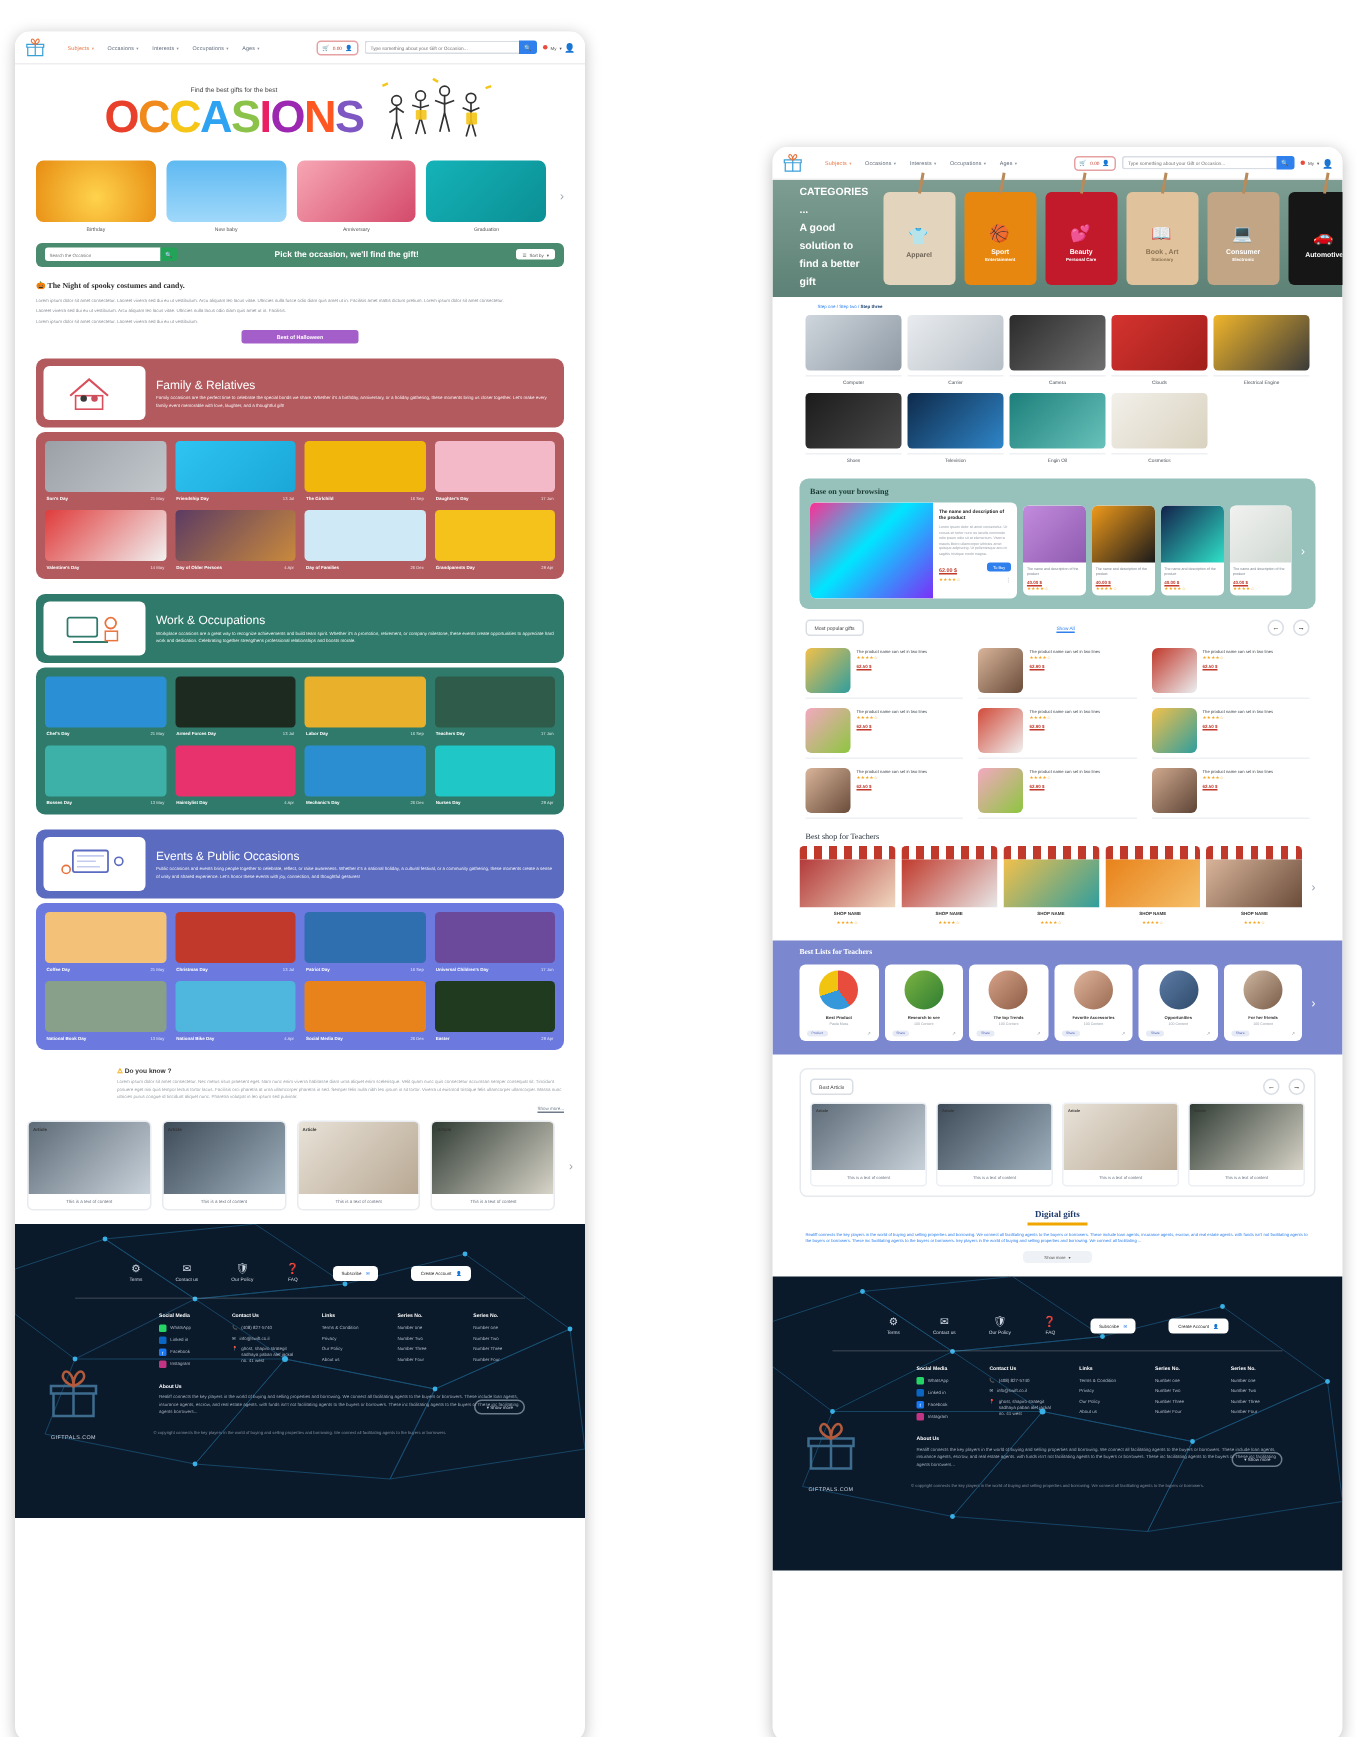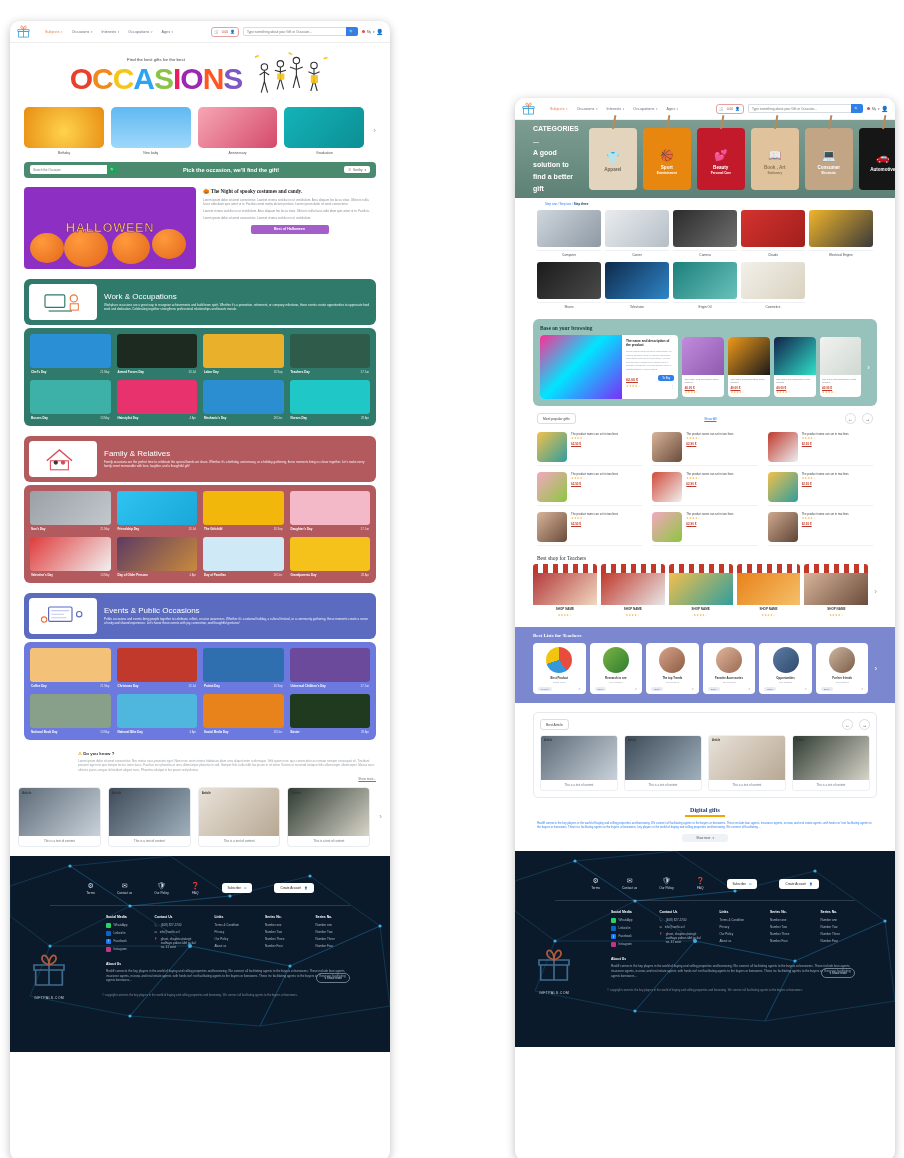--- a/index.html
+++ b/index.html
@@ -331,39 +331,107 @@
     </div>
     <div class="gb-title">Pick the occasion, we'll find the gift!</div>
     <div class="gb-sort">
       <span>☰</span>
       <span>Sort by</span>
       <span>▾</span>
     </div>
   </div>
 
   <div class="halloween">
-    <div class="hw-img">
-      <div class="pk" style="width:34px;height:30px;left:6px;bottom:6px"></div>
-      <div class="pk" style="width:44px;height:38px;left:40px;bottom:2px"></div>
-      <div class="pk" style="width:38px;height:33px;left:88px;bottom:5px"></div>
-      <div class="pk" style="width:34px;height:30px;left:128px;bottom:10px"></div>
-      <div class="ttl">HALLOWEEN</div>
-    </div>
     <div class="hw-txt">
       <h3>
         <span style="color:#f0862a">🎃</span>
         <span>The Night of spooky costumes and candy.</span>
       </h3>
       <p>Lorem ipsum dolor sit amet consectetur. Laoreet viverra sed dui eu ut vestibulum. Arcu aliquam leo lacus vitae. Ultricies nulla fusce odio diam quis amet ut in. Facilisis amet mattis dictum pretium. Lorem ipsum dolor sit amet consectetur.</p>
       <p>Laoreet viverra sed dui eu ut vestibulum. Arcu aliquam leo lacus vitae. Ultricies nulla lacus odio diam quis amet ut in. Facilisis.</p>
       <p>Lorem ipsum dolor sit amet consectetur. Laoreet viverra sed dui eu ut vestibulum.</p>
       <button class="hw-btn">Best of Halloween</button>
     </div>
   </div>
 
+  <div class="cat-block family">
+    <div class="cat-head">
+      <div class="thumb">
+        <svg viewBox="0 0 60 32" width="54" height="30">
+          <path d="M12 18 L26 6 L40 18" fill="none" stroke="#d94f5c" stroke-width="1.6"></path>
+          <rect x="16" y="18" width="20" height="10" fill="none" stroke="#d94f5c" stroke-width="1.2"></rect>
+          <circle cx="22" cy="20" r="2.4" fill="#3a3a3a"></circle>
+            <circle cx="30" cy="20" r="2.4" fill="#c94f5c"></circle>
+        </svg>
+      </div>
+      <div>
+        <h2>Family &amp; Relatives</h2>
+        <p>Family occasions are the perfect time to celebrate the special bonds we share. Whether it's a birthday, anniversary, or a holiday gathering, these moments bring us closer together. Let's make every family event memorable with love, laughter, and a thoughtful gift!</p>
+      </div>
+    </div>
+    <div class="cat-grid">
+      <div class="cat-card">
+          <div class="img" style="background:linear-gradient(135deg,#9aa0a6,#c3c8cd)"></div>
+          <div class="row">
+            <span class="nm">Son's Day</span>
+            <span class="dt">21 May</span>
+          </div>
+        </div>
+      <div class="cat-card">
+          <div class="img" style="background:linear-gradient(135deg,#2ec4f1,#1aa7d8)"></div>
+          <div class="row">
+            <span class="nm">Friendship Day</span>
+            <span class="dt">13 Jul</span>
+          </div>
+        </div>
+      <div class="cat-card">
+          <div class="img" style="background:#f2b70b"></div>
+          <div class="row">
+            <span class="nm">The Girlchild</span>
+            <span class="dt">16 Sep</span>
+          </div>
+        </div>
+      <div class="cat-card">
+          <div class="img" style="background:#f4b9c8"></div>
+          <div class="row">
+            <span class="nm">Daughter's Day</span>
+            <span class="dt">17 Jun</span>
+          </div>
+        </div>
+      <div class="cat-card">
+          <div class="img" style="background:linear-gradient(135deg,#e03b3b,#f2f2f2)"></div>
+          <div class="row">
+            <span class="nm">Valentine's Day</span>
+            <span class="dt">14 May</span>
+          </div>
+        </div>
+      <div class="cat-card">
+          <div class="img" style="background:linear-gradient(135deg,#5c3b63,#c98a3c)"></div>
+          <div class="row">
+            <span class="nm">Day of Older Persons</span>
+            <span class="dt">4 Apr</span>
+          </div>
+        </div>
+      <div class="cat-card">
+          <div class="img" style="background:#cfe9f7"></div>
+          <div class="row">
+            <span class="nm">Day of Families</span>
+            <span class="dt">26 Dec</span>
+          </div>
+        </div>
+      <div class="cat-card">
+          <div class="img" style="background:#f5c21b"></div>
+          <div class="row">
+            <span class="nm">Grandparents Day</span>
+            <span class="dt">28 Apr</span>
+          </div>
+        </div>
+    </div>
+  </div>
+
   <div class="cat-block work">
     <div class="cat-head">
       <div class="thumb">
         <svg viewBox="0 0 60 32" width="54" height="30">
           <rect x="10" y="8" width="22" height="14" rx="1.5" fill="none" stroke="#2f7a6b" stroke-width="1.3"></rect>
           <path d="M14 26h26" stroke="#2f7a6b" stroke-width="1.3"></path>
           <circle cx="42" cy="12" r="4" fill="none" stroke="#e8733d" stroke-width="1.3"></circle>
           <rect x="38" y="18" width="9" height="7" fill="none" stroke="#e8733d" stroke-width="1.1"></rect>
         </svg>
       </div>
@@ -419,95 +487,20 @@
           <div class="img" style="background:#2a8ed0"></div>
           <div class="row">
             <span class="nm">Mechanic's Day</span>
             <span class="dt">26 Dec</span>
           </div>
         </div>
       <div class="cat-card">
           <div class="img" style="background:#1fc7c7"></div>
           <div class="row">
             <span class="nm">Nurses Day</span>
-            <span class="dt">28 Apr</span>
-          </div>
-        </div>
-    </div>
-  </div>
-
-  <div class="cat-block family">
-    <div class="cat-head">
-      <div class="thumb">
-        <svg viewBox="0 0 60 32" width="54" height="30">
-          <path d="M12 18 L26 6 L40 18" fill="none" stroke="#d94f5c" stroke-width="1.6"></path>
-          <rect x="16" y="18" width="20" height="10" fill="none" stroke="#d94f5c" stroke-width="1.2"></rect>
-          <circle cx="22" cy="20" r="2.4" fill="#3a3a3a"></circle>
-            <circle cx="30" cy="20" r="2.4" fill="#c94f5c"></circle>
-        </svg>
-      </div>
-      <div>
-        <h2>Family &amp; Relatives</h2>
-        <p>Family occasions are the perfect time to celebrate the special bonds we share. Whether it's a birthday, anniversary, or a holiday gathering, these moments bring us closer together. Let's make every family event memorable with love, laughter, and a thoughtful gift!</p>
-      </div>
-    </div>
-    <div class="cat-grid">
-      <div class="cat-card">
-          <div class="img" style="background:linear-gradient(135deg,#9aa0a6,#c3c8cd)"></div>
-          <div class="row">
-            <span class="nm">Son's Day</span>
-            <span class="dt">21 May</span>
-          </div>
-        </div>
-      <div class="cat-card">
-          <div class="img" style="background:linear-gradient(135deg,#2ec4f1,#1aa7d8)"></div>
-          <div class="row">
-            <span class="nm">Friendship Day</span>
-            <span class="dt">13 Jul</span>
-          </div>
-        </div>
-      <div class="cat-card">
-          <div class="img" style="background:#f2b70b"></div>
-          <div class="row">
-            <span class="nm">The Girlchild</span>
-            <span class="dt">16 Sep</span>
-          </div>
-        </div>
-      <div class="cat-card">
-          <div class="img" style="background:#f4b9c8"></div>
-          <div class="row">
-            <span class="nm">Daughter's Day</span>
-            <span class="dt">17 Jun</span>
-          </div>
-        </div>
-      <div class="cat-card">
-          <div class="img" style="background:linear-gradient(135deg,#e03b3b,#f2f2f2)"></div>
-          <div class="row">
-            <span class="nm">Valentine's Day</span>
-            <span class="dt">14 May</span>
-          </div>
-        </div>
-      <div class="cat-card">
-          <div class="img" style="background:linear-gradient(135deg,#5c3b63,#c98a3c)"></div>
-          <div class="row">
-            <span class="nm">Day of Older Persons</span>
-            <span class="dt">4 Apr</span>
-          </div>
-        </div>
-      <div class="cat-card">
-          <div class="img" style="background:#cfe9f7"></div>
-          <div class="row">
-            <span class="nm">Day of Families</span>
-            <span class="dt">26 Dec</span>
-          </div>
-        </div>
-      <div class="cat-card">
-          <div class="img" style="background:#f5c21b"></div>
-          <div class="row">
-            <span class="nm">Grandparents Day</span>
             <span class="dt">28 Apr</span>
           </div>
         </div>
     </div>
   </div>
 
   <div class="cat-block events">
     <div class="cat-head">
       <div class="thumb">
         <svg viewBox="0 0 60 32" width="54" height="30">

